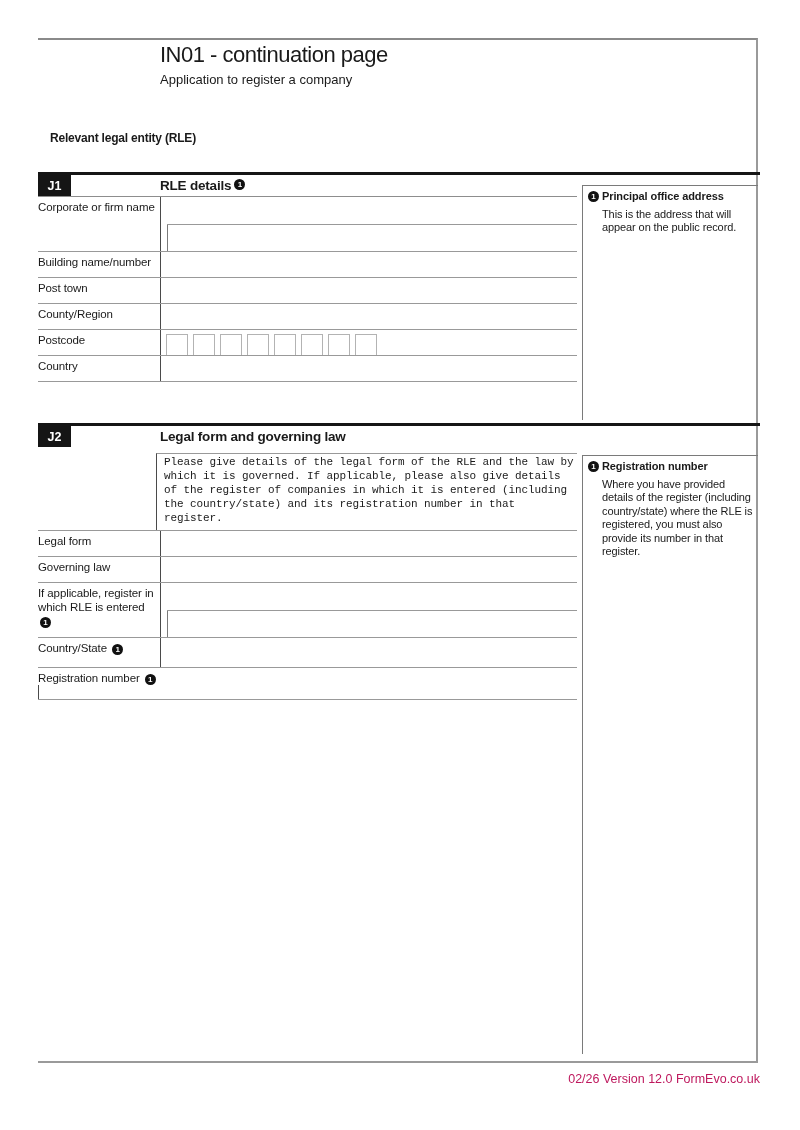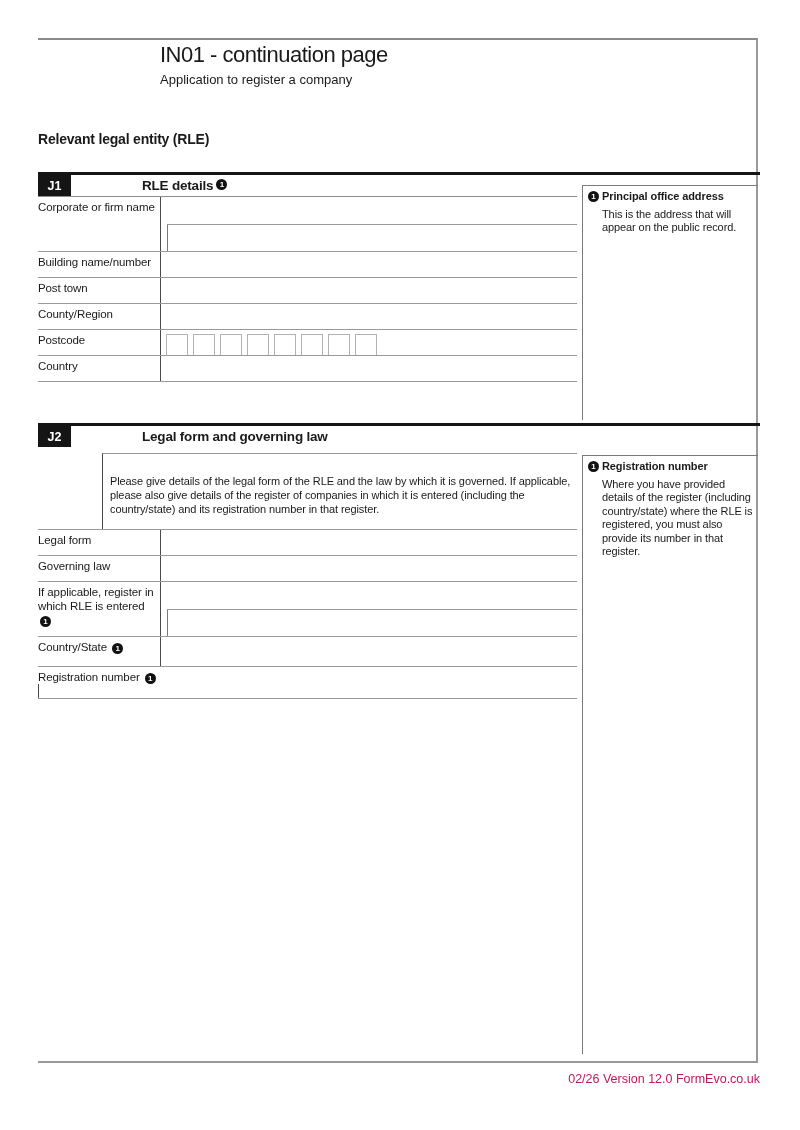--- a/index.html
+++ b/index.html
@@ -9,31 +9,31 @@
   
   .frame{position:absolute;left:38px;top:38px;width:720px;height:1025px;
          border-top:2px solid #8a8a8a;border-right:2px solid #9a9a9a;border-bottom:2px solid #9a9a9a;
          box-sizing:border-box;pointer-events:none;}
 
   
   .hdr{position:absolute;left:160px;top:42px;}
   .title{font-size:22px;letter-spacing:-0.5px;font-weight:400;}
   .subtitle{font-size:13px;margin-top:4px;}
 
-  .rle-heading{position:absolute;left:38px;top:131px;font-weight:bold;font-size:14px;letter-spacing:-0.2px;}
+  .rle-heading{position:absolute;left:50px;top:131px;font-weight:bold;font-size:12px;letter-spacing:-0.2px;}
 
   
   .section{position:absolute;left:38px;width:539px;}
   .sec-j1{top:172px;}
   .sec-j2{top:423px;}
   .bar{height:3px;background:#151515;width:722px;}
   .shead{height:21px;display:flex;align-items:center;}
   .badge{width:33px;height:21px;background:#151515;color:#fff;font-weight:bold;font-size:12.5px;
          display:flex;align-items:center;justify-content:center;box-sizing:border-box;flex:none;}
-  .stitle{font-weight:bold;font-size:13.5px;margin-left:71px;display:flex;align-items:flex-start;gap:3px;letter-spacing:-0.2px;justify-content:center;}
+  .stitle{font-weight:bold;font-size:13.5px;margin-left:89px;display:flex;align-items:flex-start;gap:3px;letter-spacing:-0.2px;justify-content:center;}
   .hline{width:539px;border-bottom:1px solid #8d8d8d;}
 
   
   .rows{width:539px;}
   .row{display:flex;border-bottom:1px solid #999;box-sizing:border-box;}
   .h1{height:26px;}
   .h2{height:55px;}
   .h30{height:30px;}
   .h32{height:32px;flex-direction:column;}
   .lbl{width:122px;padding:3px 4px 0 0;font-size:11.5px;line-height:14px;flex:none;box-sizing:border-box;letter-spacing:-0.1px;}
@@ -41,22 +41,22 @@
   .inp{flex:1;border-left:1px solid #4a4a4a;}
   .two .wl-top{height:27px;margin-left:6px;border-bottom:1px solid #999;}
   .two .wl-bot{height:26px;margin-left:6px;border-left:1px solid #7a7a7a;}
 
   
   .pc{display:flex;align-items:flex-start;padding:4px 0 0 5px;gap:5px;}
   .pc-box{width:20px;height:20px;border:1px solid #b3b3b3;border-bottom:none;display:inline-block;background:#fff;}
 
   
   .instr-wrap{width:539px;border-bottom:1px solid #999;margin-top:6px;}
-  .instr{margin-left:64px;border-left:1px solid #4a4a4a;border-top:1px solid #999;
-         padding:20px 2px 5px 7px;font-size:11px;line-height:14px;letter-spacing:-0.1px;min-height:50px;}
+  .instr{margin-left:118px;border-left:1px solid #4a4a4a;border-top:1px solid #999;
+         padding:1px 2px 5px 7px;font-size:11px;line-height:14px;letter-spacing:-0.1px;min-height:50px;font-family:Liberation Mono, monospace;}
 
   
   .note{position:absolute;left:582px;width:176px;border-top:1px solid #7a7a7a;border-left:1px solid #7a7a7a;
         box-sizing:border-box;font-size:11px;line-height:13.5px;padding:4px 4px 0 5px;letter-spacing:-0.1px;}
   .note-j1{top:185px;height:235px;}
   .note-j2{top:455px;height:599px;}
   .note-title{font-weight:bold;display:flex;gap:3px;align-items:flex-start;}
   .note-body{margin-left:14px;margin-top:4px;}
 
   

